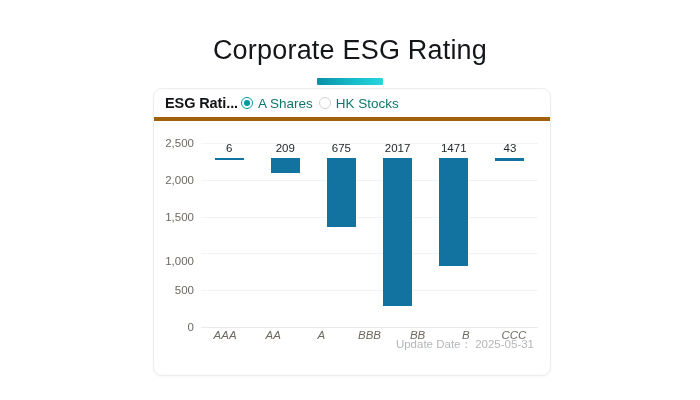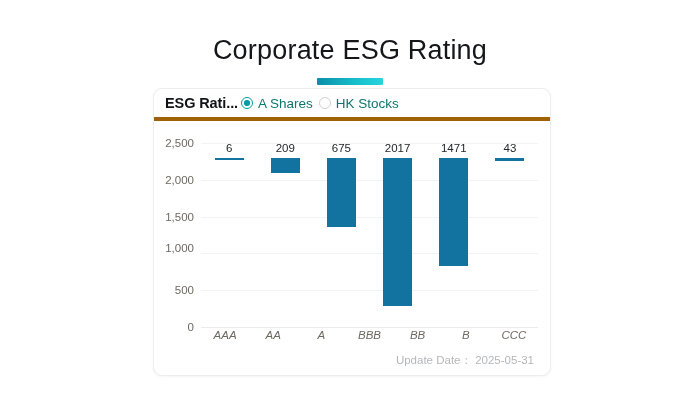--- a/index.html
+++ b/index.html
@@ -183,21 +183,21 @@
   .xtick {
     flex: 1 1 0;
     text-align: center;
     font-size: 11.5px;
     color: #6e6960;
     font-style: italic;
   }
   .update-note {
     position: absolute;
     right: 16px;
-    bottom: 8px;
+    bottom: 24px;
     font-size: 11.5px;
     color: #b4b7ba;
     white-space: nowrap;
   }
 </style>
 </head>
 <body>
 
 <div class="page-header">
   <h1 class="page-title">Corporate ESG Rating</h1>
@@ -225,21 +225,21 @@
   </div>
 
   <div class="chart-body">
     <div class="plot">
       <div id="gridlines">
           <div class="gridline baseline" style="top: 184px;"></div>
           <div class="ytick" style="top: 184px;">0</div>
           <div class="gridline" style="top: 147.2px;"></div>
           <div class="ytick" style="top: 147.2px;">500</div>
           <div class="gridline" style="top: 110.4px;"></div>
-          <div class="ytick" style="top: 105px;">1,000</div>
+          <div class="ytick" style="top: 118px;">1,000</div>
           <div class="gridline" style="top: 73.6px;"></div>
           <div class="ytick" style="top: 73.6px;">1,500</div>
           <div class="gridline" style="top: 36.8px;"></div>
           <div class="ytick" style="top: 36.8px;">2,000</div>
           <div class="gridline" style="top: 0px;"></div>
           <div class="ytick" style="top: 0px;">2,500</div>
         </div>
       <div class="bars" id="bars">
           <div class="bar-slot">
             <div class="bar-value">6</div>

